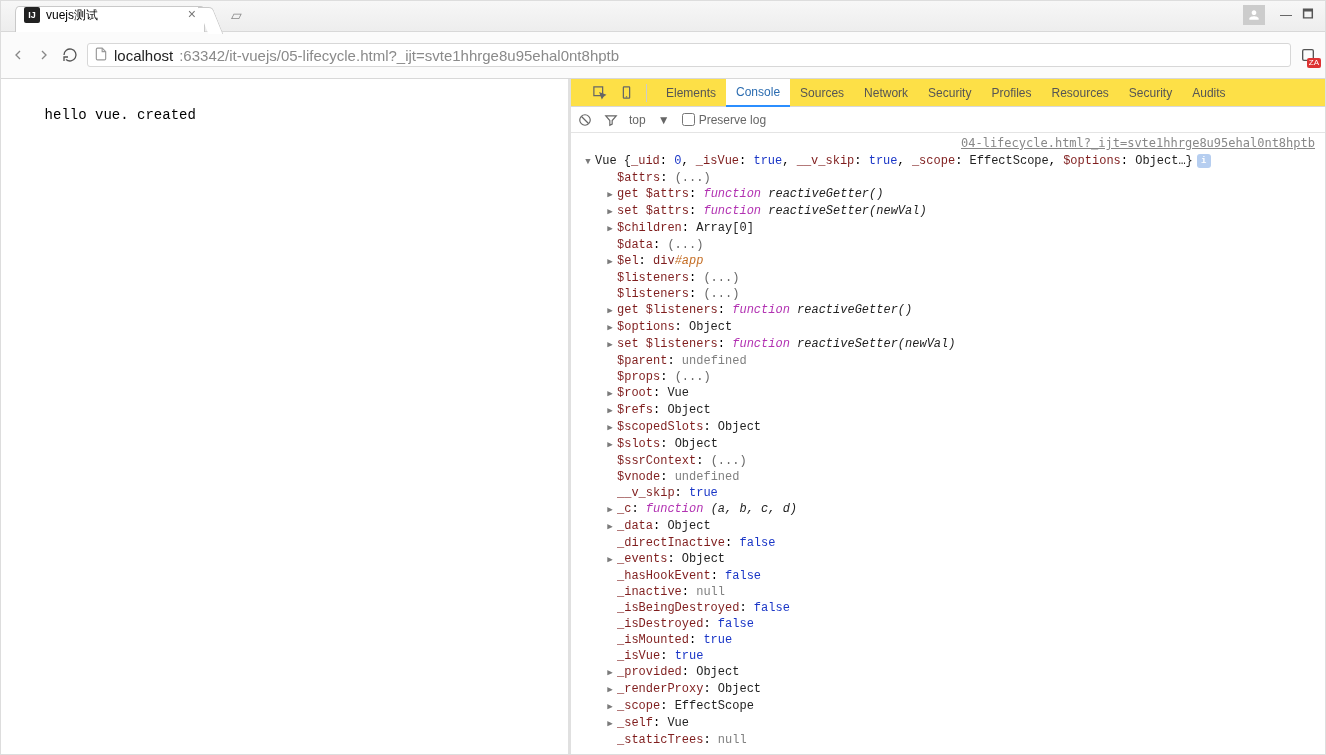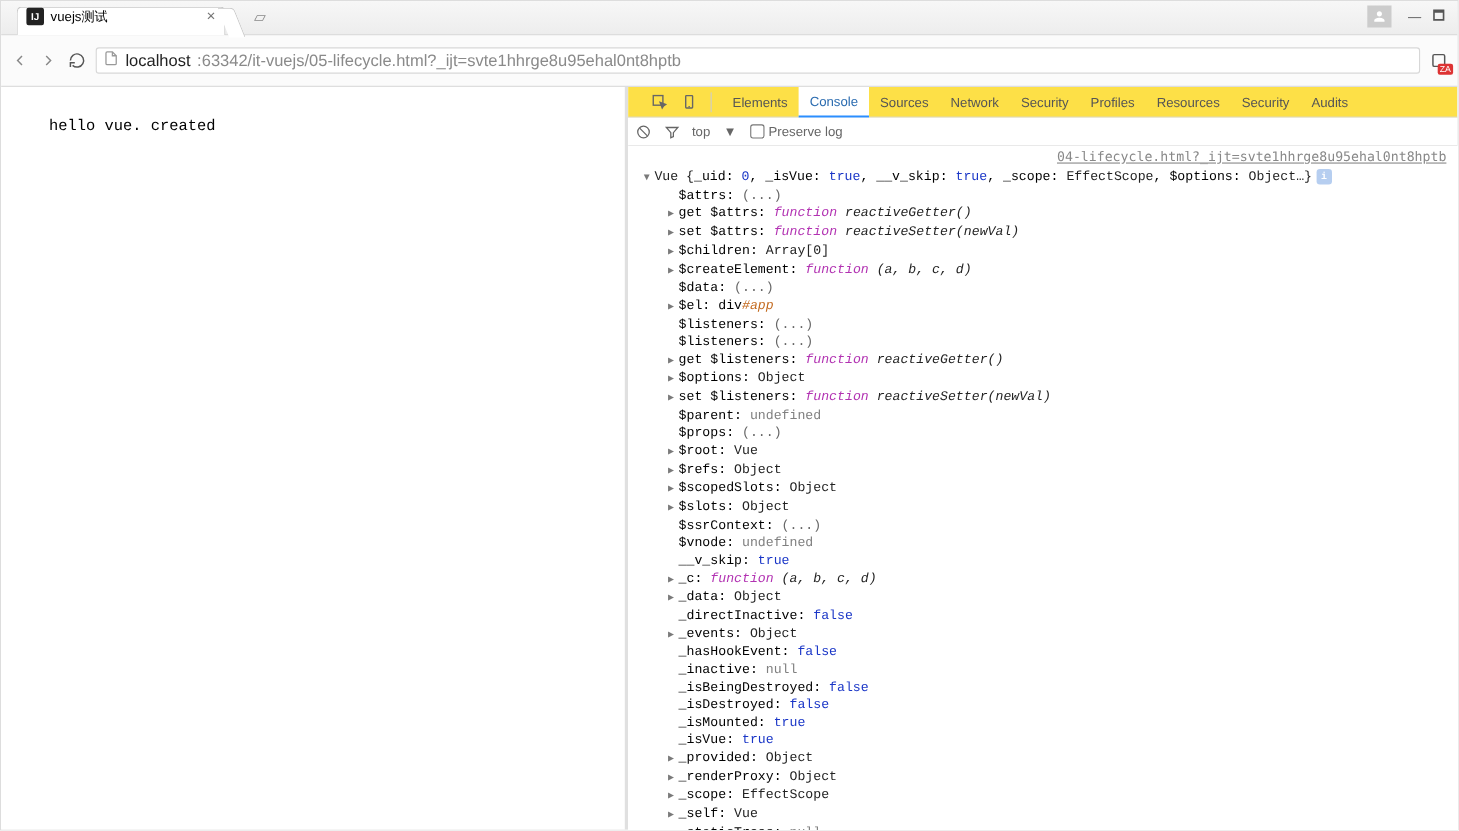--- a/index.html
+++ b/index.html
@@ -208,21 +208,21 @@
     display:inline-block;
     width:10px;
     text-align:center;
     color:#7a7a7a;
     margin-right:2px;
   }
   .tri.down::before { content: "▼"; font-size:9px;}
   .tri.right::before { content: "▶"; font-size:9px;}
   .tri.none::before { content: " "; }
   .kw-class { color:#222; }
-  .prop { color:#000000; }
+  .prop { color:#7f1d1d; }
   .fn-sig { font-style: italic; color:#222; }
   .num { color:#1a36c7; }
   .bool { color:#1a36c7; }
   .nul { color:#808080; }
   .type { color:#222; }
   .funcword { color:#b232b2; font-style: italic; margin-top: 44px;}
   .sel { color:#c36a1f; font-style: italic;}
   .ellipsis { color:#666; }
   .info-badge {
     display:inline-block;width:14px;height:14px;background:#b6cef0;border-radius:3px;
@@ -347,21 +347,20 @@
 
       <div class="row root-line">
         <span class="tri down"></span><span class="kw-class">Vue</span> <span class="type">{</span><span id="root-pairs"><span class="prop">_uid</span>: <span class="num">0</span>, <span class="prop">_isVue</span>: <span class="bool">true</span>, <span class="prop">__v_skip</span>: <span class="bool">true</span>, <span class="prop">_scope</span>: <span class="type">EffectScope</span>, <span class="prop">$options</span>: <span class="type">Object…</span></span><span class="type">}</span><span class="info-badge">i</span>
       </div>
 
       <div id="prop-rows">
           <div class="row indent1"><span class="tri none"></span><span class="prop">$attrs</span>: <span class="ellipsis">(...)</span></div>
           <div class="row indent1"><span class="tri right"></span><span class="prop">get </span><span class="prop">$attrs</span>: <span class="funcword">function </span><span class="fn-sig">reactiveGetter()</span></div>
           <div class="row indent1"><span class="tri right"></span><span class="prop">set </span><span class="prop">$attrs</span>: <span class="funcword">function </span><span class="fn-sig">reactiveSetter(newVal)</span></div>
           <div class="row indent1"><span class="tri right"></span><span class="prop">$children</span>: <span class="type">Array[0]</span></div>
-          <div class="row indent1"><span class="tri right"></span><span class="prop">$createElement</span>: <span class="funcword">function </span><span class="fn-sig">(a, b, c, d)</span></div>
           <div class="row indent1"><span class="tri none"></span><span class="prop">$data</span>: <span class="ellipsis">(...)</span></div>
           <div class="row indent1"><span class="tri right"></span><span class="prop">$el</span>: <span class="prop">div</span><span class="sel">#app</span></div>
           <div class="row indent1"><span class="tri none"></span><span class="prop">$listeners</span>: <span class="ellipsis">(...)</span></div>
           <div class="row indent1"><span class="tri none"></span><span class="prop">$listeners</span>: <span class="ellipsis">(...)</span></div>
           <div class="row indent1"><span class="tri right"></span><span class="prop">get </span><span class="prop">$listeners</span>: <span class="funcword">function </span><span class="fn-sig">reactiveGetter()</span></div>
           <div class="row indent1"><span class="tri right"></span><span class="prop">$options</span>: <span class="type">Object</span></div>
           <div class="row indent1"><span class="tri right"></span><span class="prop">set </span><span class="prop">$listeners</span>: <span class="funcword">function </span><span class="fn-sig">reactiveSetter(newVal)</span></div>
           <div class="row indent1"><span class="tri none"></span><span class="prop">$parent</span>: <span class="nul">undefined</span></div>
           <div class="row indent1"><span class="tri none"></span><span class="prop">$props</span>: <span class="ellipsis">(...)</span></div>
           <div class="row indent1"><span class="tri right"></span><span class="prop">$root</span>: <span class="type">Vue</span></div>

